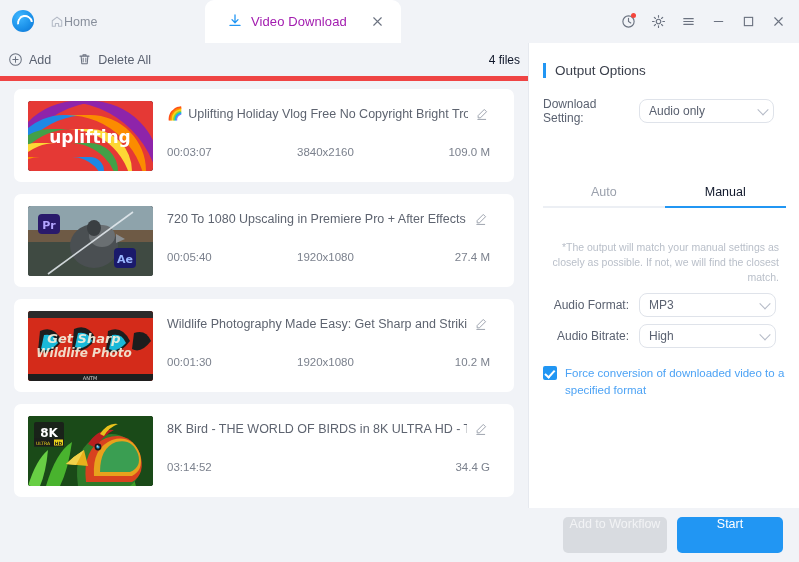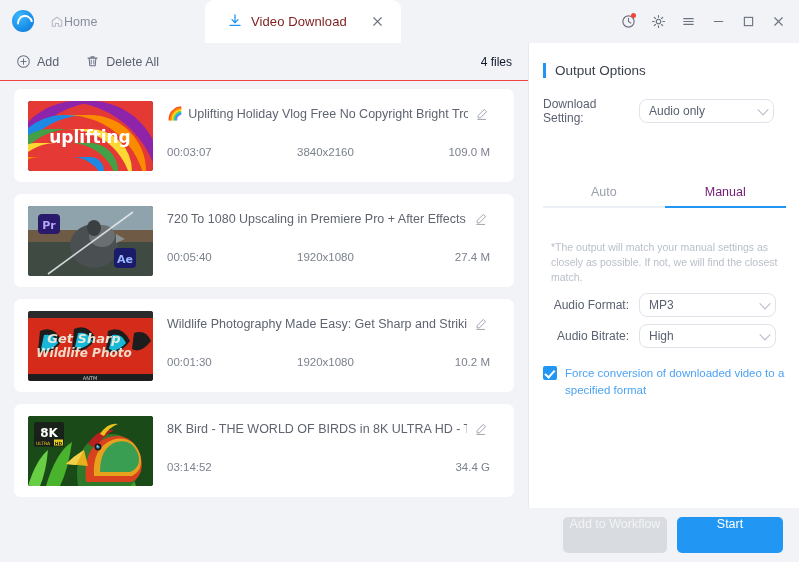--- a/index.html
+++ b/index.html
@@ -40,21 +40,21 @@
   .tab-active {
     position: absolute; left: 205px; top: 0; width: 196px; height: 43px;
     background: #ffffff;
     border-top-left-radius: 9px; border-top-right-radius: 9px;
     display: flex; align-items: center;
   }
   .tab-dl-icon { position: absolute; left: 22px; top: 13px; width: 16px; height: 16px; }
   .tab-label {
     position: absolute; left: 46px; top: 0; height: 43px;
     display: flex; align-items: center;
-    font-size: 13px; color: #7f1d1d; letter-spacing: .1px;
+    font-size: 13px; color: #a21caf; letter-spacing: .1px;
   }
   .tab-close {
     position: absolute; right: 16px; top: 14px;
     width: 15px; height: 15px; color: #6b7280;
   }
 
   .win-controls {
     position: absolute; right: 8px; top: 8px; height: 26px;
     display: flex; align-items: center; gap: 4px;
   }
@@ -73,22 +73,22 @@
     background: #f1f3f7;
   }
 
   
   .left-panel {
     position: absolute; left: 0; top: 0; width: 528px; height: 519px;
     background: #f1f3f7;
   }
   .toolbar {
     position: absolute; left: 0; top: 0; width: 528px; height: 38px;
-    display: flex; align-items: center; padding: 0 16px;
-    border-bottom: 1px solid #ef4444;
+    display: flex; align-items: center; padding: 0 8px;
+    border-bottom: 5px solid #ef4444;
   }
   .tb-btn {
     display: flex; align-items: center; gap: 6px;
     font-size: 12.5px; color: #5a6170; margin-right: 26px;
   }
   .tb-icon { width: 15px; height: 15px; display: block; }
   .file-count {
     margin-left: auto; font-size: 12px; color: #0f172a;
   }
 
@@ -152,25 +152,25 @@
   }
 
   .tabs2 {
     position: absolute; left: 14px; top: 135px; width: 243px; height: 30px;
     display: flex;
   }
   .tab2 {
     flex: 1; display: flex; align-items: center; justify-content: center;
     font-size: 12.5px; color: #9aa0ac; border-bottom: 2px solid #eceff4;
   }
-  .tab2.active { color: #701a75; border-bottom: 2px solid #2196f3; }
+  .tab2.active { color: #0f172a; border-bottom: 2px solid #2196f3; }
 
   .hint {
     position: absolute; left: 22px; top: 197px; width: 228px;
-    font-size: 10.5px; color: #b9bfc9; line-height: 1.45; text-align: left;
+    font-size: 10.5px; color: #b9bfc9; line-height: 1.45; text-align: right;
   }
 
   .checkbox-row {
     position: absolute; left: 14px; top: 322px; width: 243px;
     display: flex; align-items: flex-start; gap: 8px;
   }
   .cbox {
     width: 14px; height: 14px; border-radius: 2px; background: #2196f3;
     flex: 0 0 14px; margin-top: 1px; position: relative;
   }

